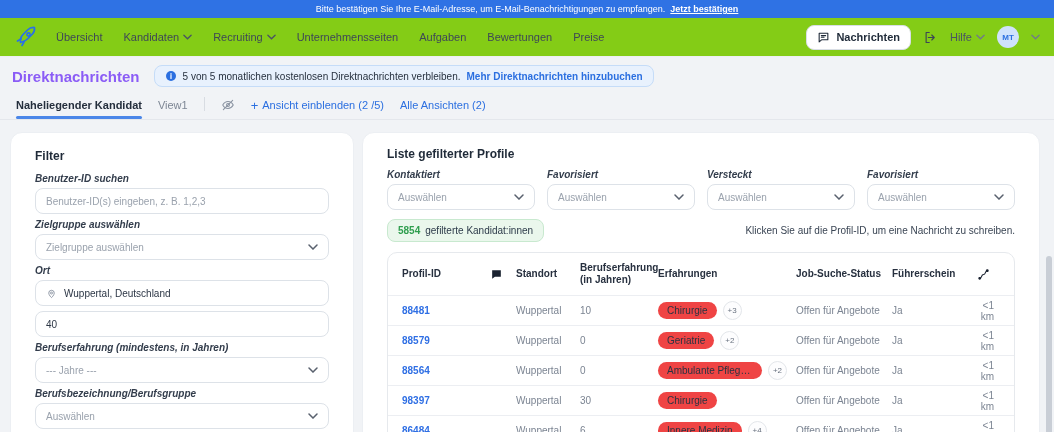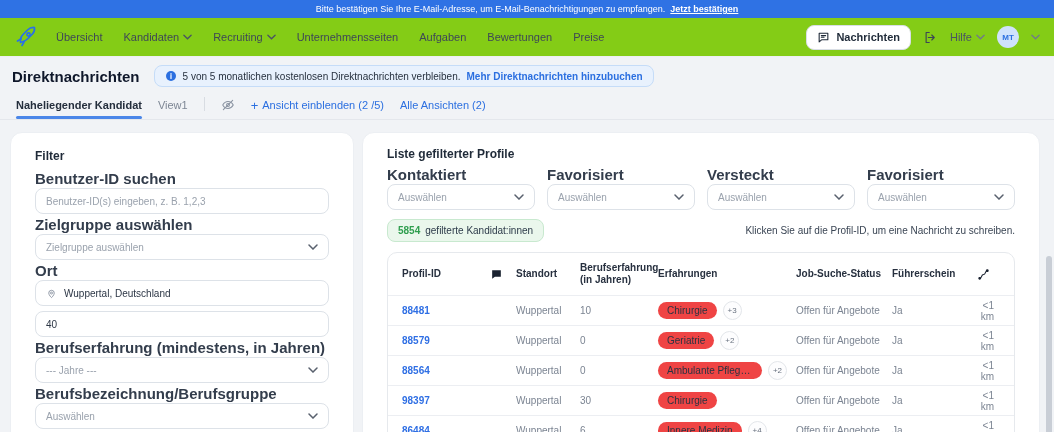--- a/index.html
+++ b/index.html
@@ -37,21 +37,21 @@
   }
   .help { display:flex; align-items:center; gap:4px; font-size:11px; color:#4a5463; cursor:pointer; }
   .avatar {
     width:22px; height:22px; border-radius:50%; background:#cfe2fc; color:#2b6fe0;
     font-size:8px; font-weight:bold; display:flex; align-items:center; justify-content:center; cursor:pointer;
   }
   .chev { color:#707a88; }
 
   
   .subheader { display:flex; align-items:center; padding:8px 12px 0; gap:14px; }
-  .page-title { font-size:15px; font-weight:bold; color:#0f172a; }
+  .page-title { font-size:15px; font-weight:bold; color:#8b5cf6; }
   .quota-pill {
     display:flex; align-items:center; gap:6px; background:#e8f1fd; border:1px solid #c5dcf8;
     border-radius:8px; padding:4px 10px; font-size:10px; color:#27313f;
   }
   .quota-pill a { color:#2b6fe0; font-weight:bold; text-decoration:none; cursor:pointer; }
 
   
   .tabs {
     display:flex; align-items:flex-end; gap:16px; padding:10px 16px 0;
     border-bottom:1px solid #e4e7ec; height:33px;
@@ -74,21 +74,21 @@
     background:#fff; border:1px solid #eceff3; border-radius:12px;
   }
   .card-filter { width:344px; min-height:330px; padding:16px 24px; }
   .card-profiles { width:678px; min-height:330px; padding:14px 24px; }
   .card-title { font-size:12px; font-weight:bold; color:#1f2a38; }
   .card-filter .card-title { margin-bottom:10px; }
   .card-profiles .card-title { margin-bottom:8px; }
 
   
   .field { margin-bottom:5px; }
-  .field-label { font-size:15px; font-weight:bold; color:#333d4c; line-height:12px; margin-bottom:3px; display:block; }
+  .field-label { font-size:10px; font-weight:bold; color:#333d4c; line-height:12px; margin-bottom:3px; display:block;font-style:italic; }
   .control {
     height:26px; border:1px solid #dde2e8; border-radius:8px; background:#fff;
     display:flex; align-items:center; padding:0 10px; font-size:10px; gap:7px; width:100%;
   }
   input.control { font-family:"Liberation Sans", sans-serif; color:#2c3645; outline:none; }
   input.control::placeholder { color:#9aa2ad; }
   .select { justify-content:space-between; cursor:pointer; }
   .select .sel-text { color:#9aa2ad; }
   .sel-value { color:#2c3645; }
   .select .chevron { color:#59616e; flex:none; }

